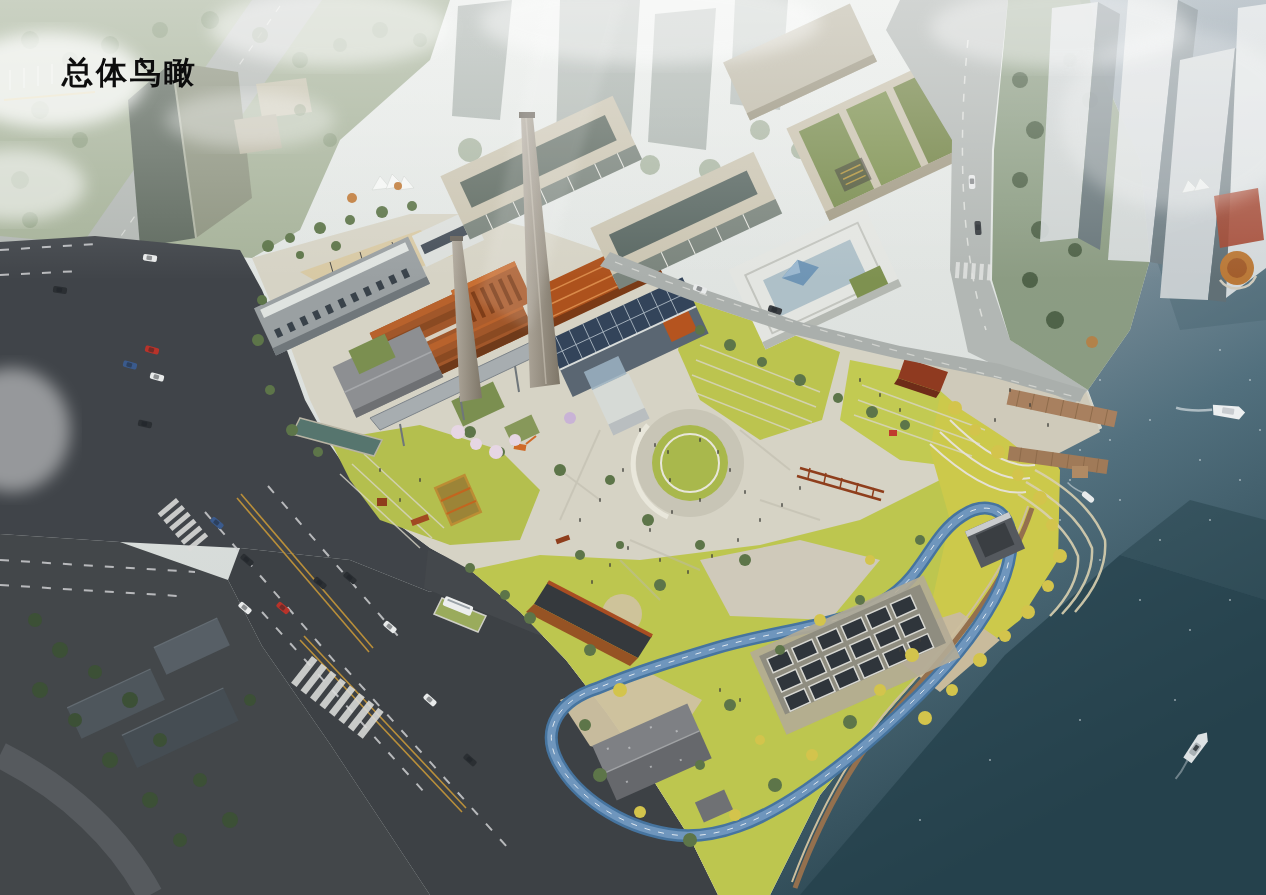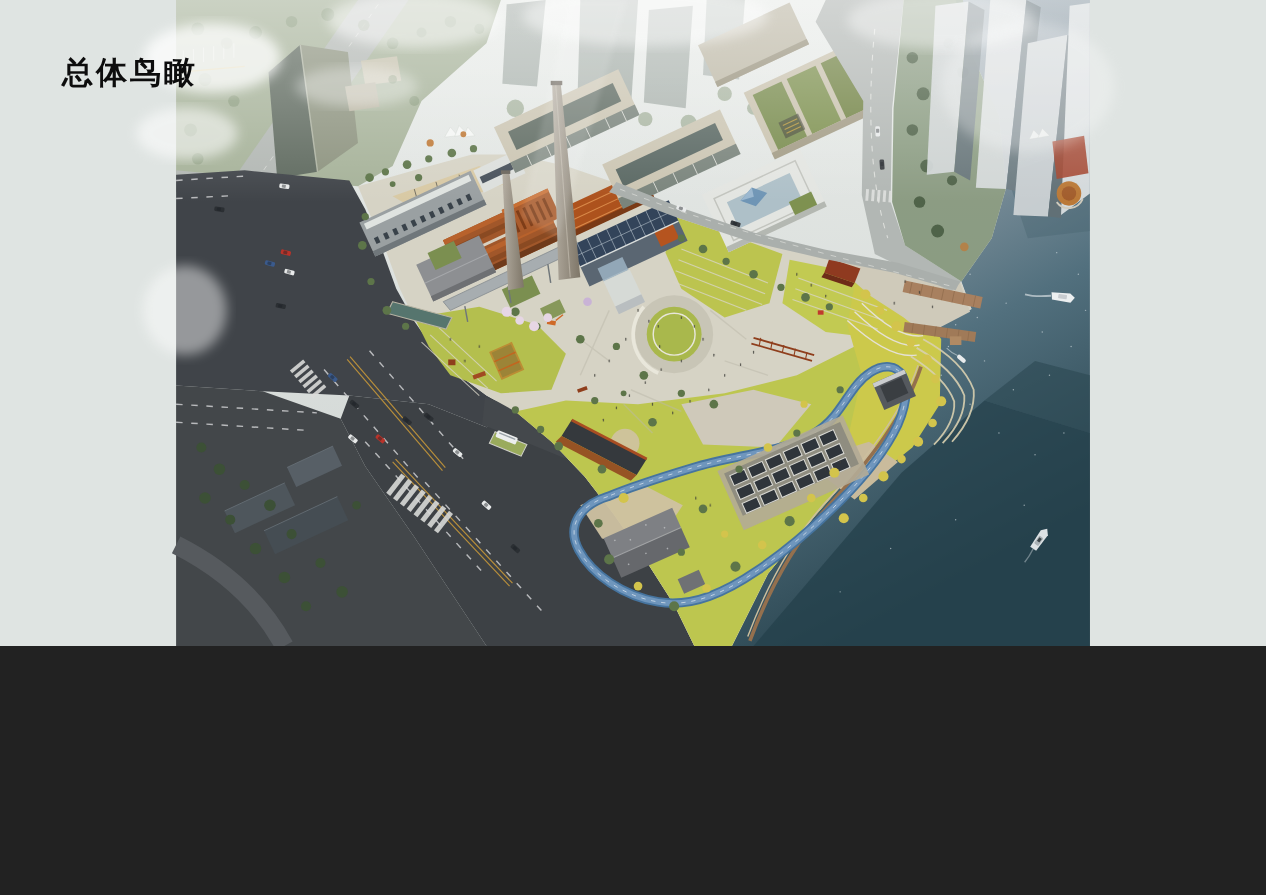--- a/index.html
+++ b/index.html
@@ -1,16 +1,16 @@
 <!DOCTYPE html>
 <html><head>
 <meta charset="utf-8">
 <style>
   html,body{margin:0;padding:0;background:#222;}
-  .stage{position:relative;width:1266px;height:646px;overflow:hidden;
+  .stage{position:relative;width:1266px;height:895px;overflow:hidden;
          font-family:"Liberation Sans",sans-serif;background:#dfe4e2;}
   .stage svg{position:absolute;left:0;top:0;width:100%;height:100%;display:block;}
   .view-title{position:absolute;left:62px;top:52px;font-size:31px;font-weight:bold;
               letter-spacing:3px;color:#0d0d0d;font-family:"Liberation Sans",sans-serif;
               text-shadow:0 0 2px rgba(255,255,255,.25);user-select:none;}
   .tg{fill:#5d7549}.ty{fill:#d3c44c}.tc{fill:#e6d6e4}
   .to{fill:#bf7a38}.th{fill:#7e9070;opacity:.55}.tb{fill:#3c5036}
   .ppl{fill:#3f3f3b;opacity:.85}
   .stepln{stroke:#d8d5c6;stroke-width:1.5;opacity:.8}
 </style>

